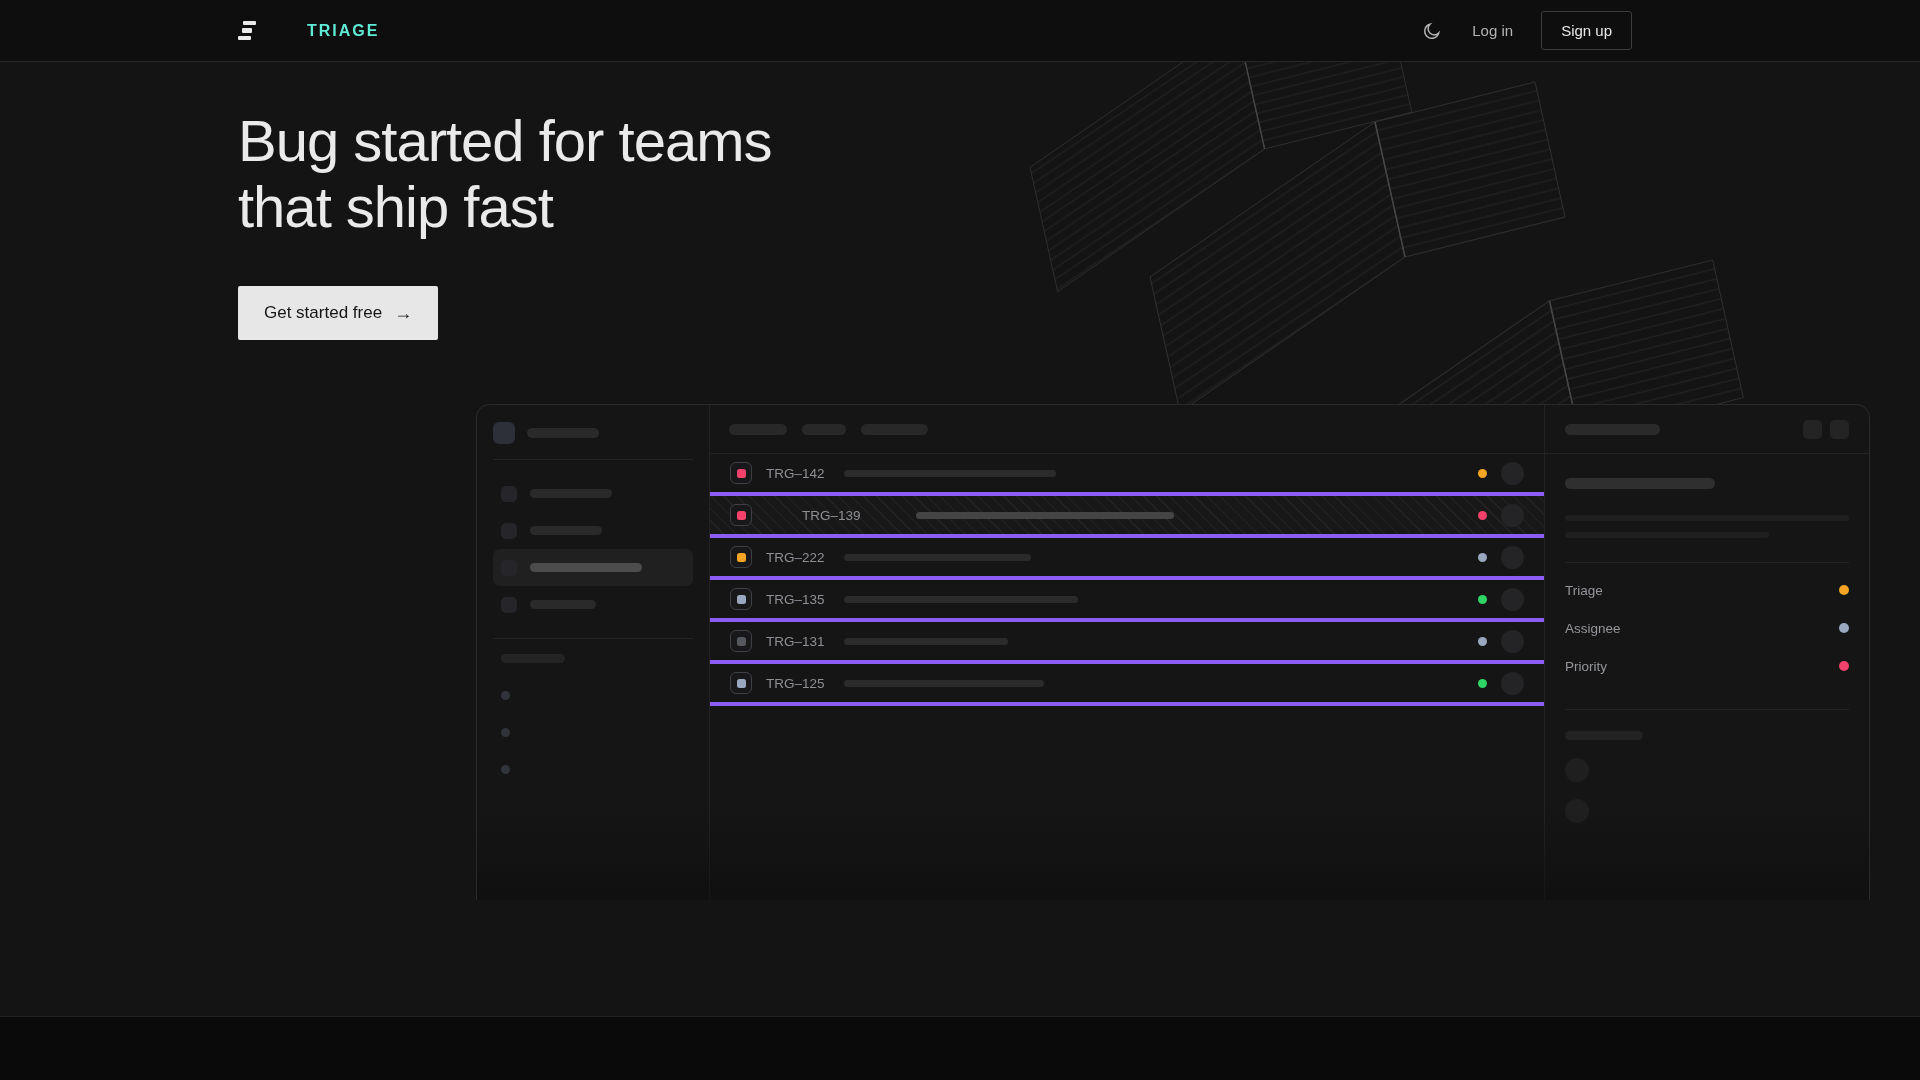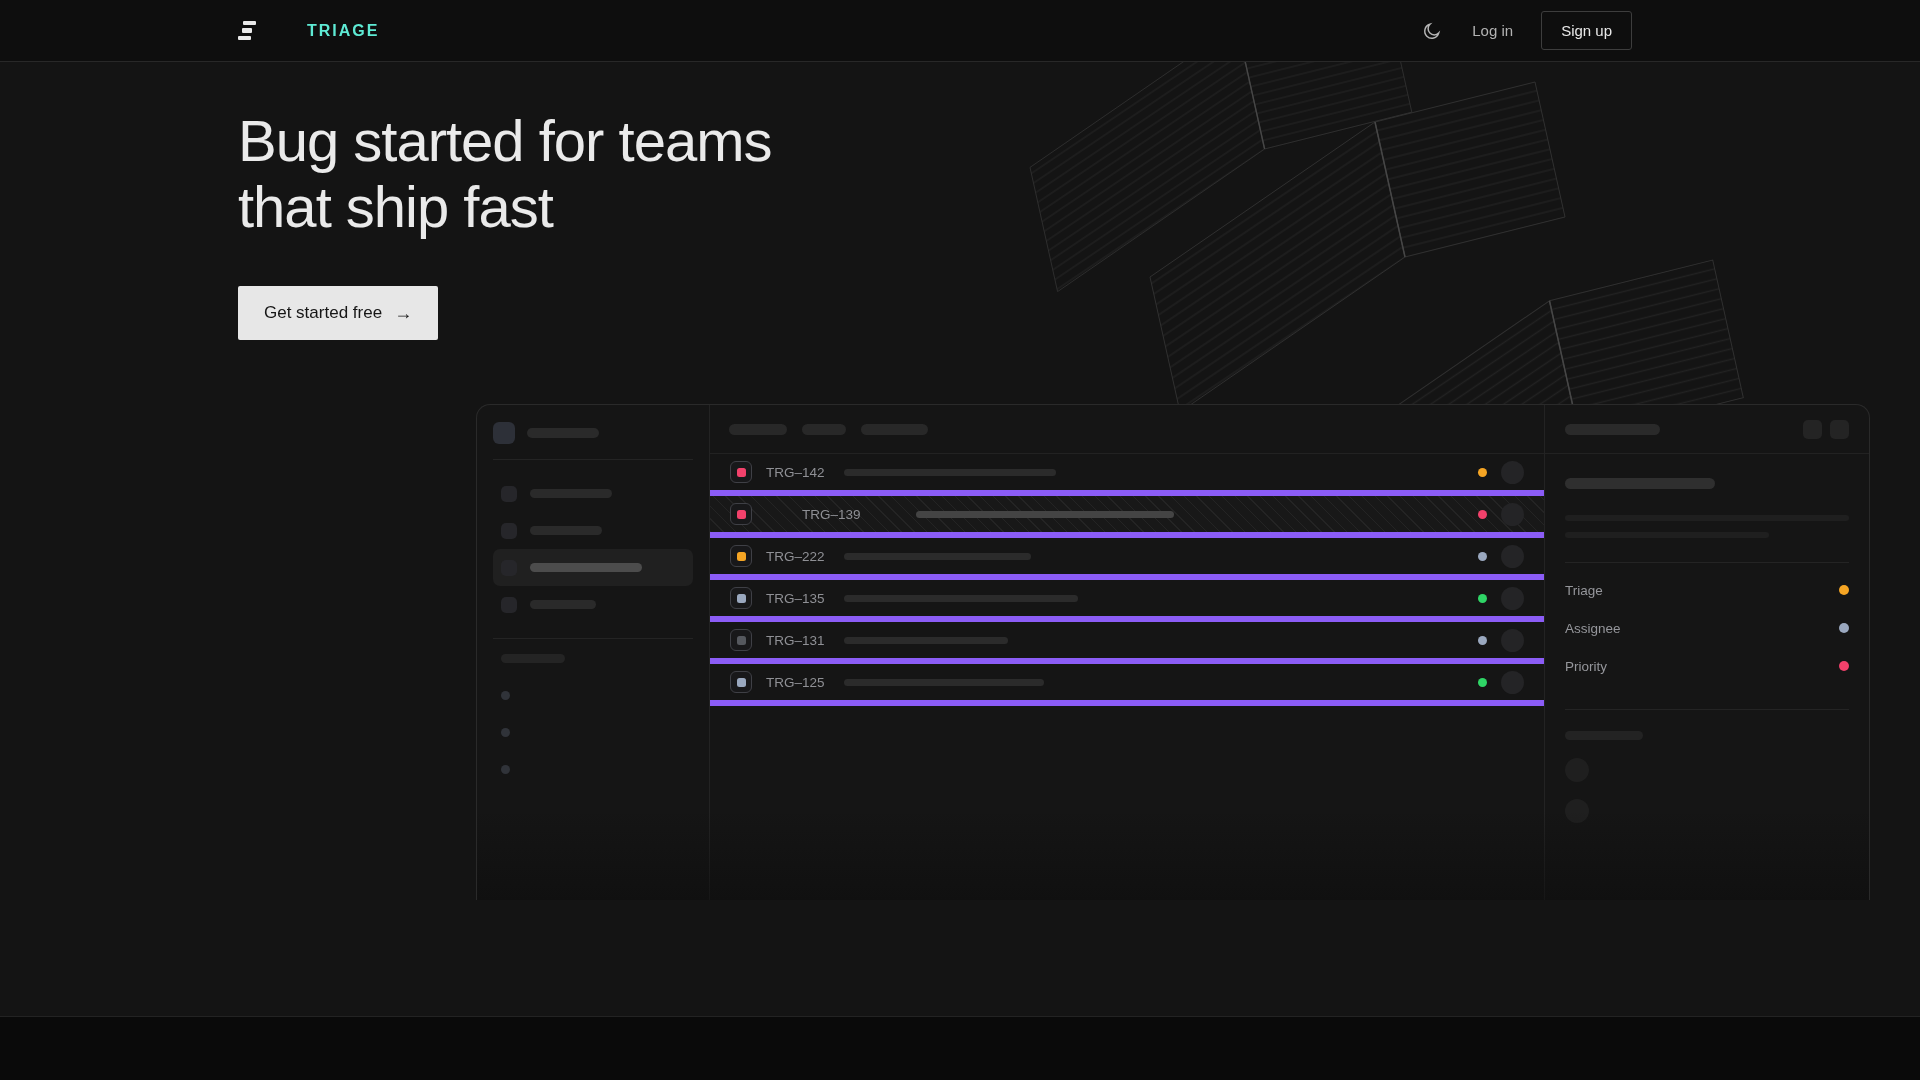--- a/index.html
+++ b/index.html
@@ -69,21 +69,21 @@
   .side-dot-row { height:37px; display:flex; align-items:center; padding-left:8px; }
   .side-dot { width:9px; height:9px; border-radius:50%; background:#303339; }
 
   
   .mock-main { flex:1; border-right:1px solid #232323; display:flex; flex-direction:column; }
   .list-header { height:49px; border-bottom:1px solid #222; display:flex; align-items:center;
                  gap:15px; padding:0 19px; flex-shrink:0; }
   .pill { height:11px; background:#282828; border-radius:99px; }
   .p1 { width:58px; } .p2 { width:44px; } .p3 { width:67px; }
   .issue-row { height:42px; display:flex; align-items:center; padding:0 20px;
-               border-bottom:6px solid #8b5cf6; }
+               border-bottom:4px solid #8b5cf6; }
   .issue-row.selected { background-color:rgba(255,255,255,0.015);
       background-image:repeating-linear-gradient(45deg, rgba(255,255,255,0.05) 0px,
         rgba(255,255,255,0.05) 1px, transparent 1px, transparent 9px);gap:36px; }
   .issue-icon { width:22px; height:22px; border:1.5px solid #3f4046; border-radius:6px;
                 background:#18181a; display:flex; align-items:center; justify-content:center;
                 flex-shrink:0; }
   .issue-icon .mini { width:9px; height:9px; border-radius:2.5px; }
   .issue-id { color:#8f9095; font-size:13.5px; margin:0 16px 0 14px; width:62px; flex-shrink:0; }
   .issue-bar { height:7px; background:#2b2b2b; border-radius:99px; }
   .issue-bar.bright { background:#444; }

